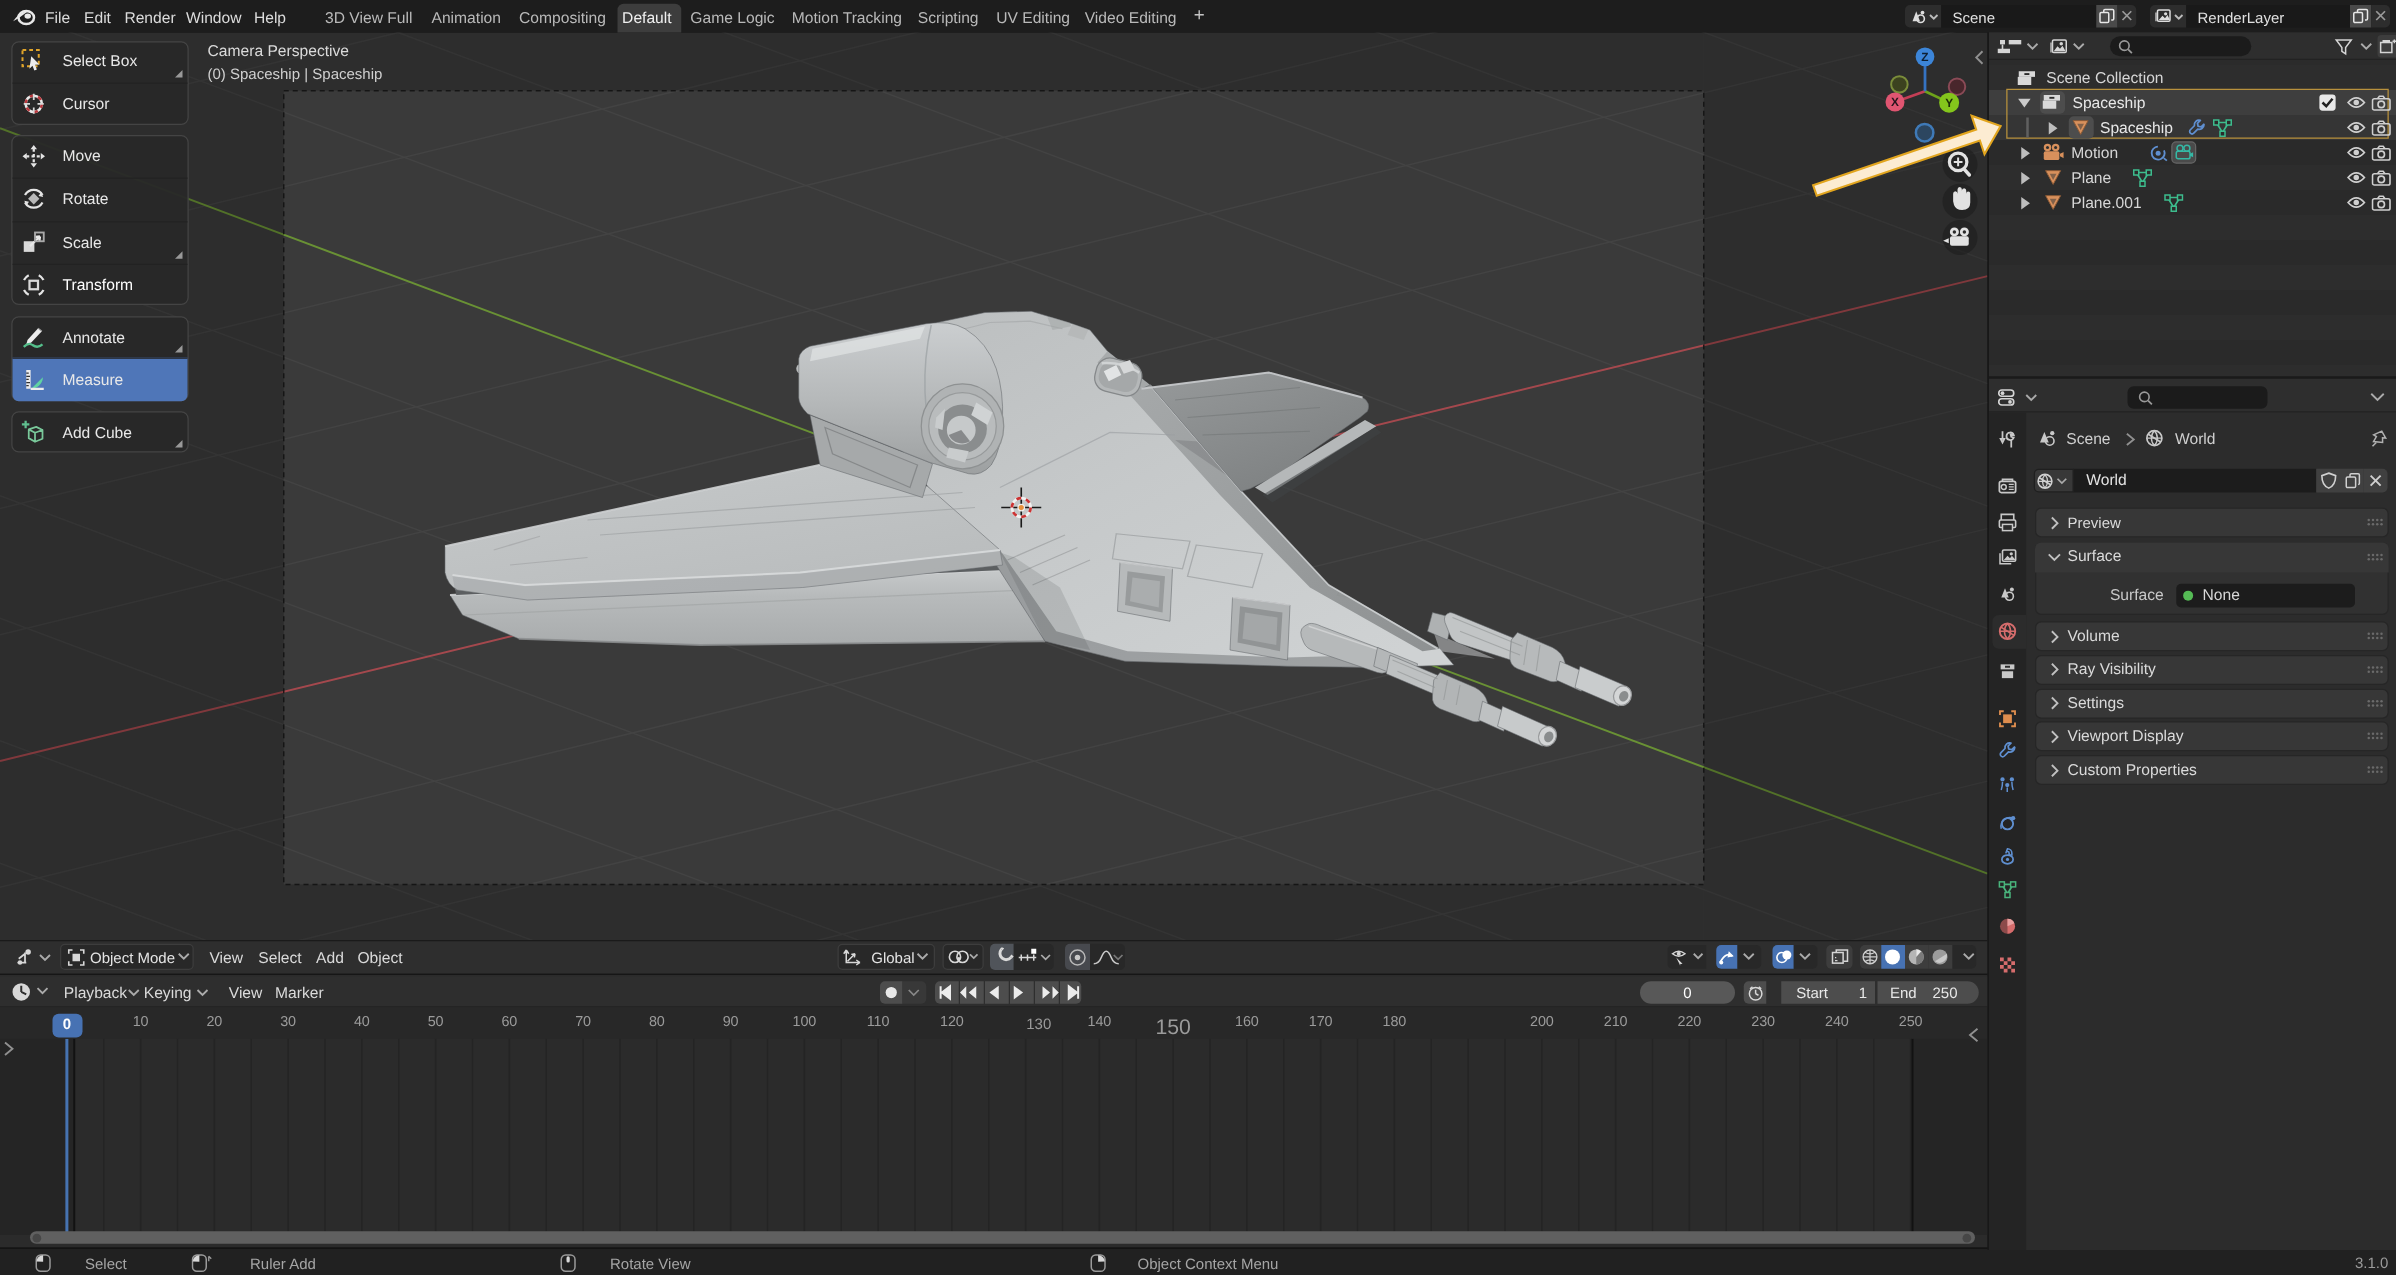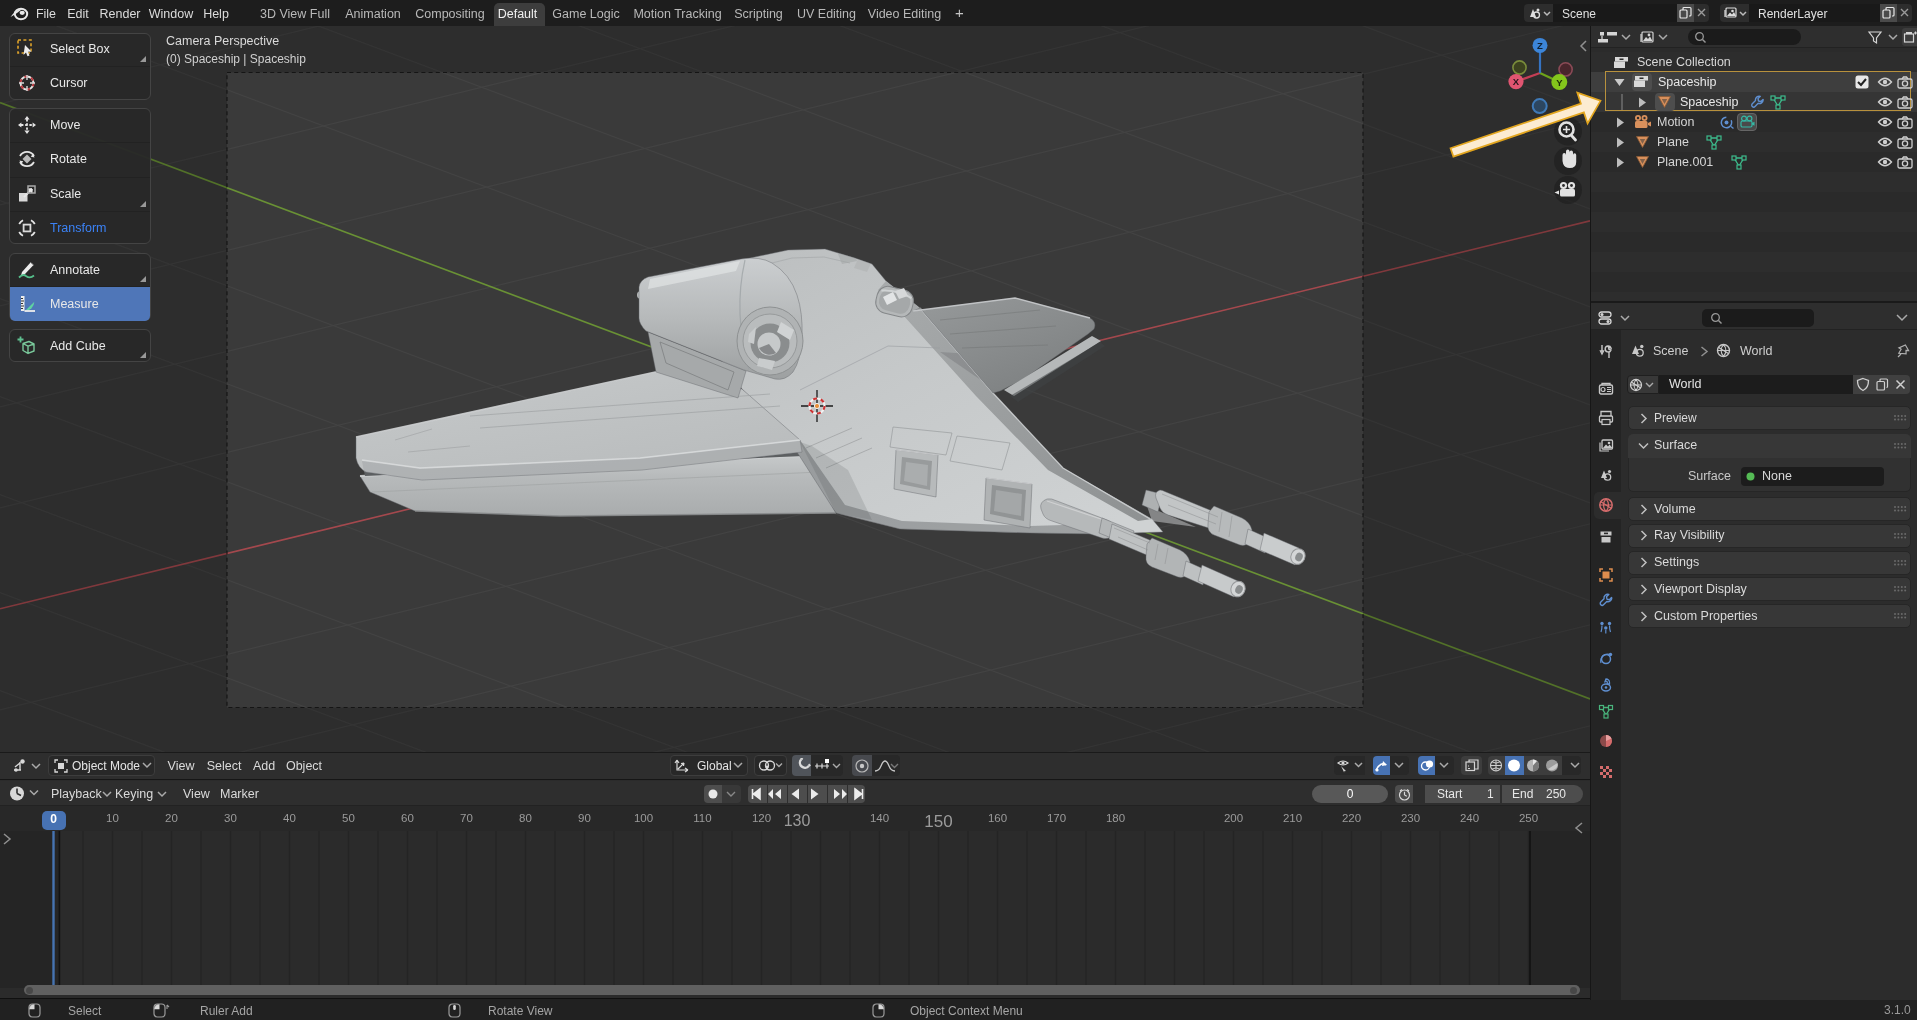--- a/index.html
+++ b/index.html
@@ -292,21 +292,21 @@
   </svg>
 <div class="txt" style="left:50px;top:186.9px;font-size:12.5px;color:#e8e8e8">Scale</div>
 <svg class="abs" style="left:16px;top:182.9px" width="22" height="22" viewBox="0 0 22 22">
     <rect x="3" y="10" width="8.5" height="8.5" fill="#d9d9d9"></rect>
 <path d="M8,14 L16,6 M16,6 L12.2,6.5 M16,6 L15.5,9.8" stroke="#e8e8e8" stroke-width="1.8" fill="none"></path>
 <rect x="12" y="3" width="7" height="7" fill="none" stroke="#a9a9a9" stroke-width="1.5"></rect>
   </svg>
 <svg class="abs" style="left:138px;top:199.3px" width="10" height="10">
     <path d="M8,2 L8,8 L2,8 Z" fill="#999"></path>
   </svg>
-<div class="txt" style="left:50px;top:220.65px;font-size:12.5px;color:#3b82f6">Transform</div>
+<div class="txt" style="left:50px;top:220.65px;font-size:12.5px;color:#ffffff">Transform</div>
 <svg class="abs" style="left:16px;top:216.65px" width="22" height="22" viewBox="0 0 22 22">
     <rect x="7.6" y="7.6" width="6.8" height="6.8" fill="none" stroke="#d9d9d9" stroke-width="1.8"></rect>
 <path d="M3.2,7 A 9,9 0 0 1 7,3.2 M15,3.2 A 9,9 0 0 1 18.8,7 M18.8,15 A 9,9 0 0 1 15,18.8 M7,18.8 A 9,9 0 0 1 3.2,15" stroke="#e4e4e4" stroke-width="1.8" fill="none"></path>
   </svg>
 <div class="txt" style="left:50px;top:262.5px;font-size:12.5px;color:#e8e8e8">Annotate</div>
 <svg class="abs" style="left:16px;top:258.5px" width="22" height="22" viewBox="0 0 22 22">
     <path d="M6,13 L14.5,3.5 L17.5,6 L9,15 L5,16.5 Z" fill="#ececec"></path>
 <path d="M14.5,3.5 L17.5,6" stroke="#999" stroke-width="1"></path>
 <path d="M3,18.5 Q7,14.5 10,17 Q14,20 18,16.5" stroke="#55bf8b" stroke-width="1.8" fill="none"></path>
   </svg>
@@ -494,21 +494,21 @@
 <div class="txt" style="left:230.5px;top:812px;transform:translateX(-50%);font-size:11.5px;color:#9b9b9b">30</div>
 <div class="txt" style="left:289.5px;top:812px;transform:translateX(-50%);font-size:11.5px;color:#9b9b9b">40</div>
 <div class="txt" style="left:348.5px;top:812px;transform:translateX(-50%);font-size:11.5px;color:#9b9b9b">50</div>
 <div class="txt" style="left:407.5px;top:812px;transform:translateX(-50%);font-size:11.5px;color:#9b9b9b">60</div>
 <div class="txt" style="left:466.5px;top:812px;transform:translateX(-50%);font-size:11.5px;color:#9b9b9b">70</div>
 <div class="txt" style="left:525.5px;top:812px;transform:translateX(-50%);font-size:11.5px;color:#9b9b9b">80</div>
 <div class="txt" style="left:584.5px;top:812px;transform:translateX(-50%);font-size:11.5px;color:#9b9b9b">90</div>
 <div class="txt" style="left:643.5px;top:812px;transform:translateX(-50%);font-size:11.5px;color:#9b9b9b">100</div>
 <div class="txt" style="left:702.5px;top:812px;transform:translateX(-50%);font-size:11.5px;color:#9b9b9b">110</div>
 <div class="txt" style="left:761.5px;top:812px;transform:translateX(-50%);font-size:11.5px;color:#9b9b9b">120</div>
-<div class="txt" style="left:797px;top:812px;transform:translateX(-50%);font-size:16px;color:#9b9b9b">130</div>
+<div class="txt" style="left:831px;top:812px;transform:translateX(-50%);font-size:12px;color:#9b9b9b">130</div>
 <div class="txt" style="left:879.5px;top:812px;transform:translateX(-50%);font-size:11.5px;color:#9b9b9b">140</div>
 <div class="txt" style="left:938.5px;top:812px;transform:translateX(-50%);font-size:17px;color:#9b9b9b">150</div>
 <div class="txt" style="left:997.5px;top:812px;transform:translateX(-50%);font-size:11.5px;color:#9b9b9b">160</div>
 <div class="txt" style="left:1056.5px;top:812px;transform:translateX(-50%);font-size:11.5px;color:#9b9b9b">170</div>
 <div class="txt" style="left:1115.5px;top:812px;transform:translateX(-50%);font-size:11.5px;color:#9b9b9b">180</div>
 <div class="txt" style="left:1174.5px;top:840px;transform:translateX(-50%);font-size:12px;color:#9b9b9b">190</div>
 <div class="txt" style="left:1233.5px;top:812px;transform:translateX(-50%);font-size:11.5px;color:#9b9b9b">200</div>
 <div class="txt" style="left:1292.5px;top:812px;transform:translateX(-50%);font-size:11.5px;color:#9b9b9b">210</div>
 <div class="txt" style="left:1351.5px;top:812px;transform:translateX(-50%);font-size:11.5px;color:#9b9b9b">220</div>
 <div class="txt" style="left:1410.5px;top:812px;transform:translateX(-50%);font-size:11.5px;color:#9b9b9b">230</div>

